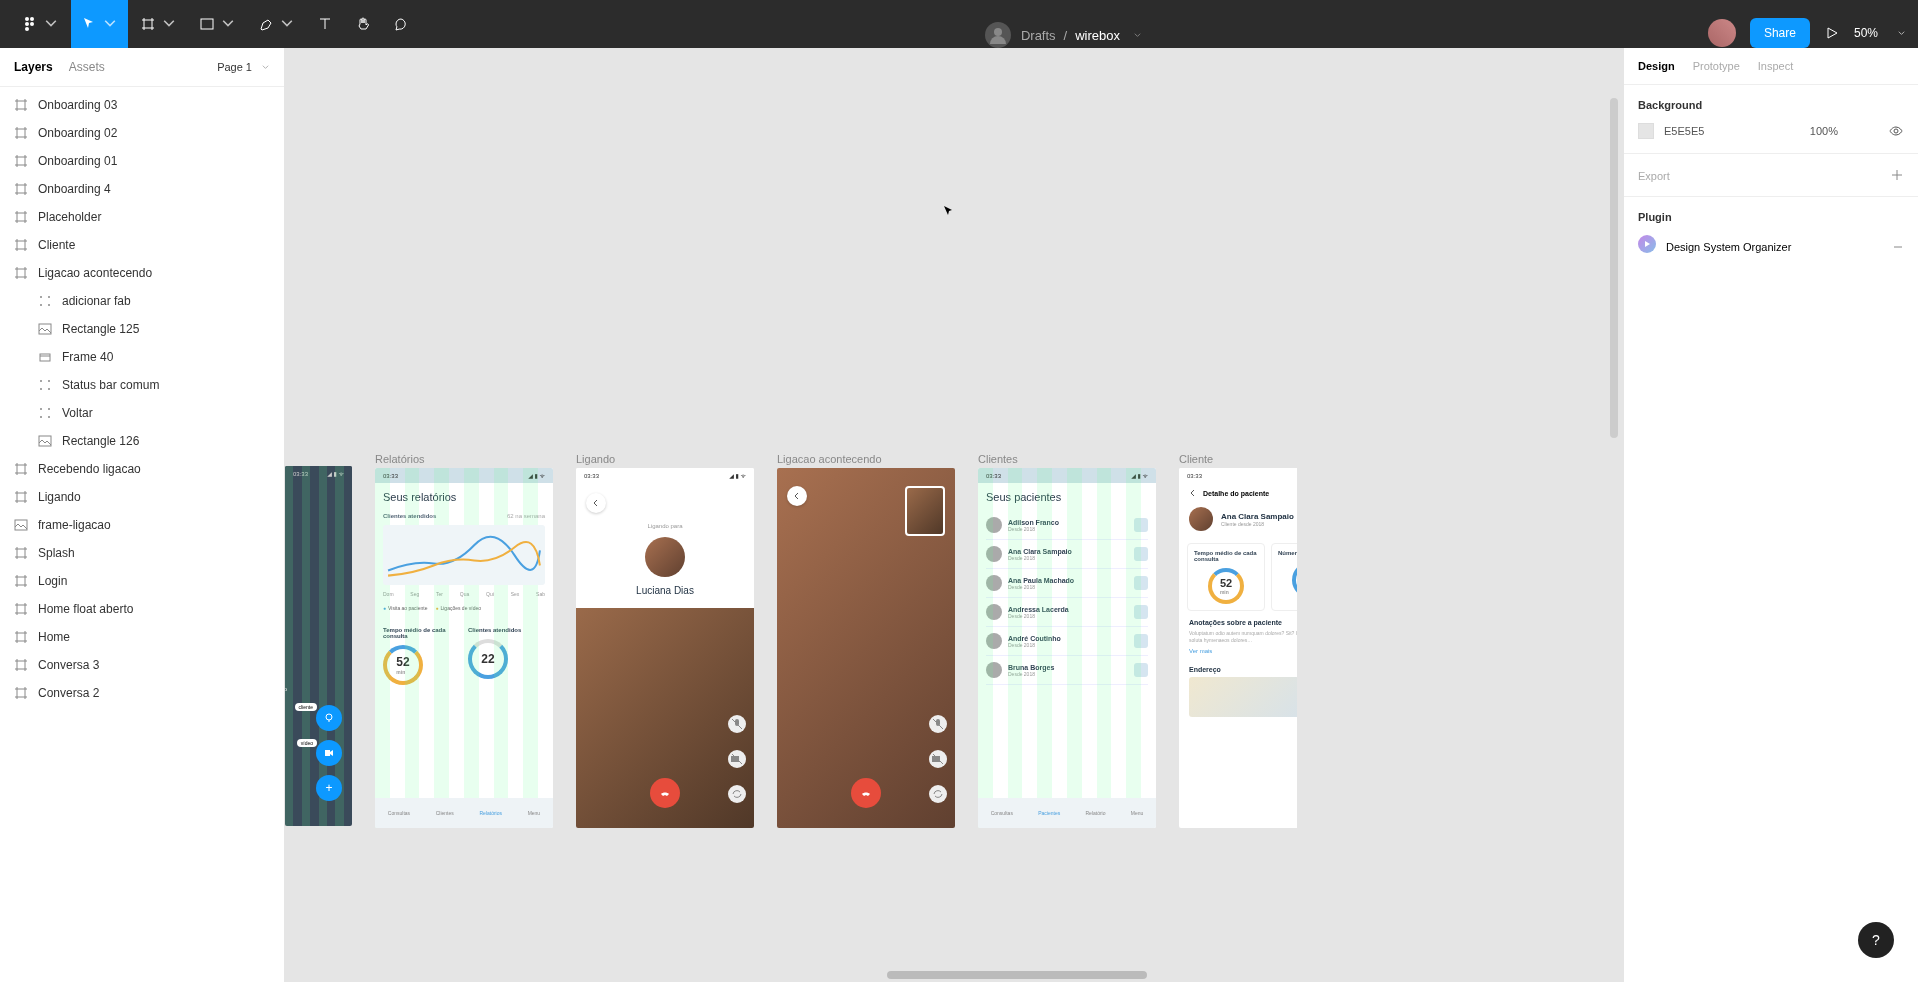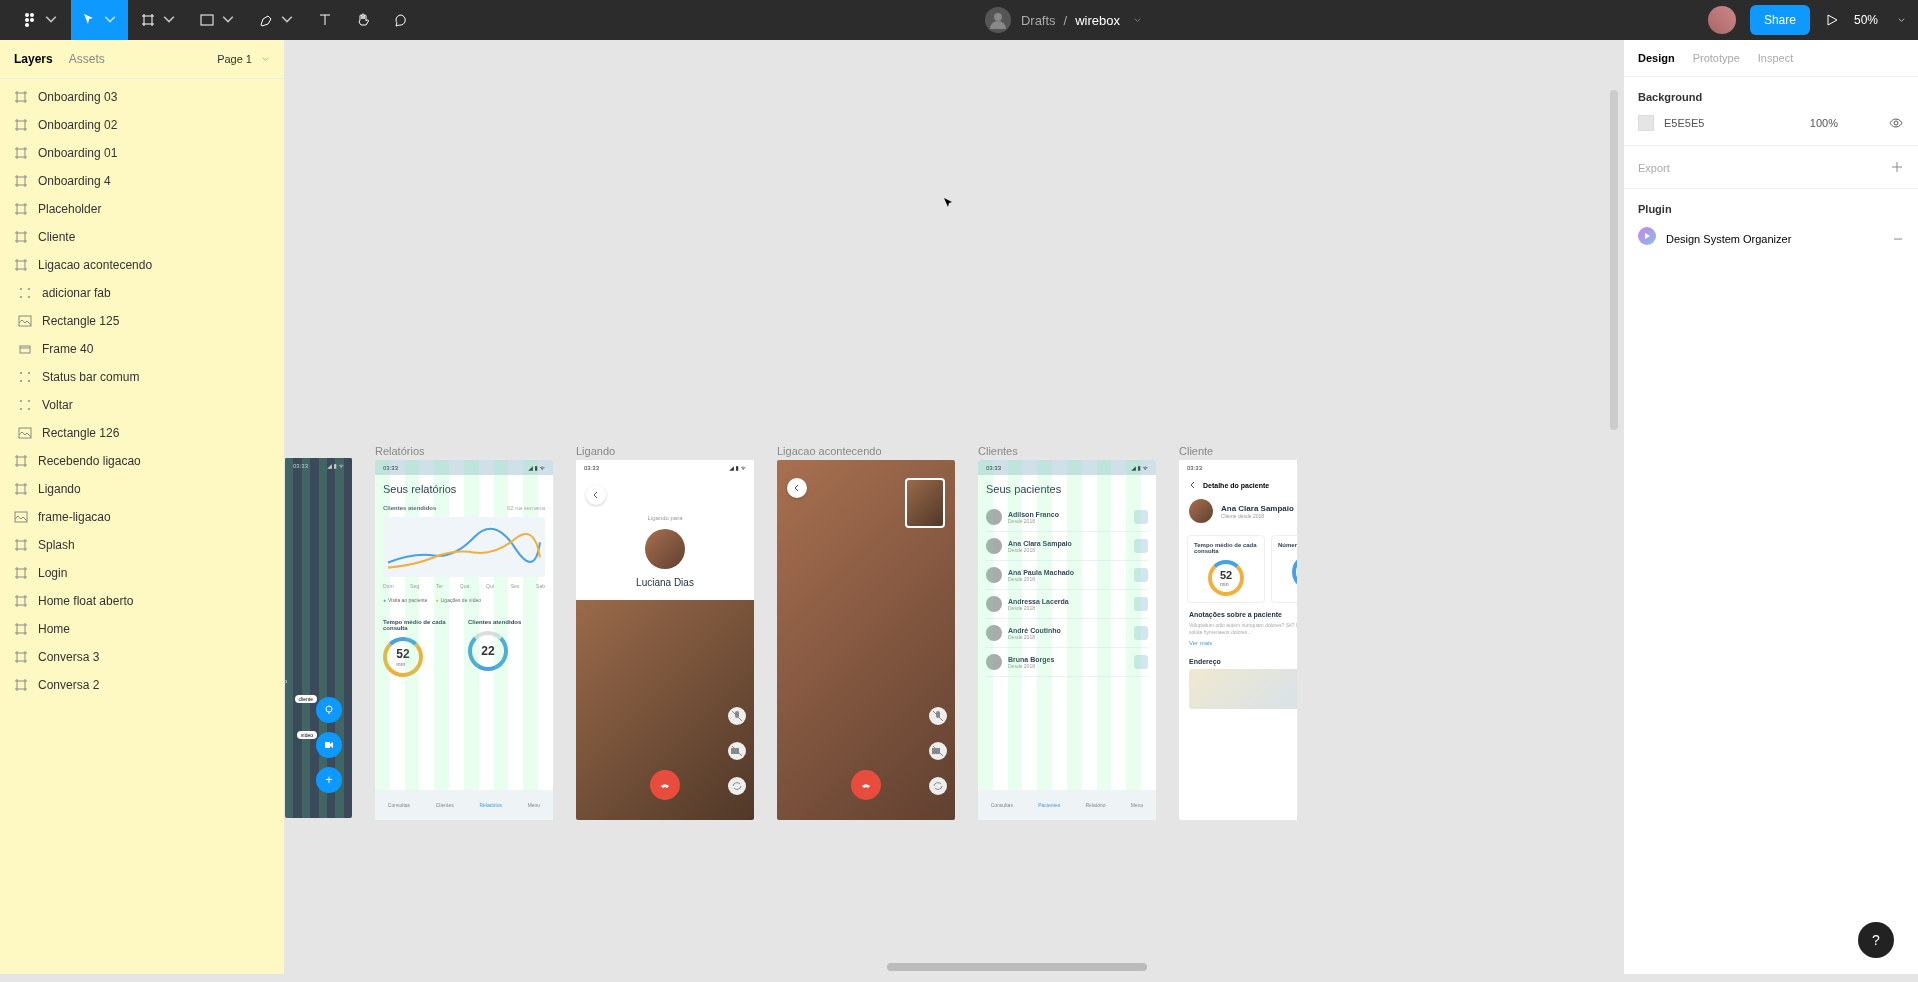--- a/index.html
+++ b/index.html
@@ -1,44 +1,44 @@
 <!DOCTYPE html>
 <html><head>
 <meta charset="utf-8">
 <style>
 * { margin: 0; padding: 0; box-sizing: border-box; font-family: -apple-system, BlinkMacSystemFont, "Segoe UI", sans-serif; }
 body { width: 1918px; height: 982px; overflow: hidden; background: #e5e5e5; }
 
 
-.toolbar { height: 40px; background: #2c2c2c; display: flex; align-items: center; justify-content: space-between; padding: 0 12px; }
+.toolbar { height: 48px; background: #2c2c2c; display: flex; align-items: flex-end; justify-content: space-between; padding: 0 12px; }
 .toolbar-left { display: flex; align-items: center; gap: 2px; }
 .tool-group { display: flex; align-items: center; padding: 0 10px; height: 48px; color: #fff; cursor: pointer; }
 .tool-group.active { background: #0d99ff; }
 .tool-group svg { width: 16px; height: 16px; }
 .tool-chevron { width: 9px; height: 9px; margin-left: 5px; opacity: 0.7; }
 .toolbar-center { display: flex; align-items: center; gap: 10px; color: #fff; }
 .avatar-sm { width: 26px; height: 26px; border-radius: 50%; background: #555; }
 .breadcrumb { display:flex; align-items:center; gap:8px; font-size: 13px; }
 .breadcrumb .muted { color: #aaa; }
 .toolbar-right { display: flex; align-items: center; gap: 14px; }
 .avatar-user { width: 28px; height: 28px; border-radius:50%; background: linear-gradient(45deg,#a66,#c88); }
 .share-btn { background:#0d99ff; color:#fff; border:none; border-radius:6px; padding: 8px 14px; font-size:12px; font-weight:500; }
 .zoom { color:#fff; font-size:12px; display:flex; align-items:center; gap:14px; }
 
 
 .main { display:flex; height: calc(100% - 48px); }
-.left-panel { width: 285px; background:#fef9c3; border-right:1px solid #e5e5e5; overflow-y:auto; }
+.left-panel { width: 285px; background:#ffffff; border-right:1px solid #e5e5e5; overflow-y:auto; }
 .left-header { display:flex; justify-content:space-between; align-items:center; padding: 12px 14px; border-bottom:1px solid #eee; font-size:12px; }
 .left-tabs { display:flex; gap:16px; }
 .left-tabs span.active { font-weight:600; color:#000; }
 .left-tabs span { color:#888; }
 .page-sel { color:#333; font-size:11px; display:flex; align-items:center; gap:4px; }
 .layer-list { padding: 4px 0; }
 .layer-item { display:flex; align-items:center; padding: 7px 14px; gap:10px; font-size:12px; color:#333; cursor:pointer; }
-.layer-item.child { padding-left: 18px; }
+.layer-item.child { padding-left: 38px; }
 .layer-icon { width:14px; height:14px; flex-shrink:0; }
 
 
 .canvas { flex:1; background:#e5e5e5; position:relative; overflow:hidden; }
 .cursor-indicator { position:absolute; left:658px; top:155px; width:12px; height:12px; }
 .cursor-indicator svg{ width:12px; height:12px; fill:#000;}
 .frame-label { font-size:11px; color:#888; margin-bottom:3px; }
 .artboard { width: 178px; }
 .phone { width:178px; height:360px; background:#fff; border-radius:2px; overflow:hidden; position:relative; font-size:7px; }
 .phone.cropped-left { width:67px; }

